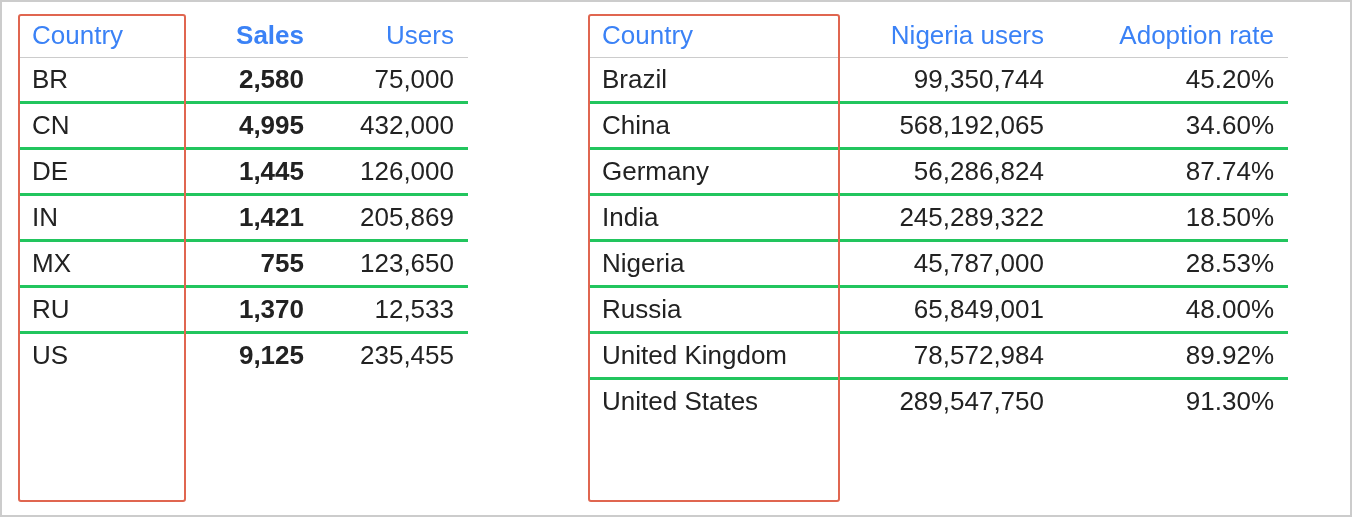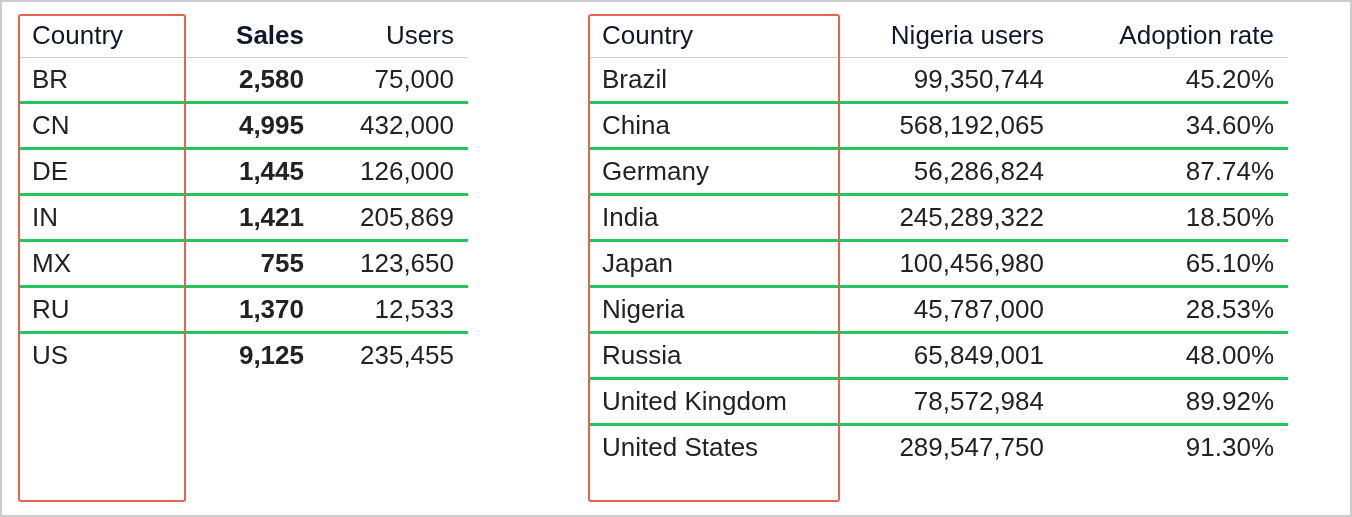--- a/index.html
+++ b/index.html
@@ -20,21 +20,21 @@
     .table-wrap {
       position: relative;
     }
     table {
       border-collapse: collapse;
       font-size: 26px;
       color: #222222;
     }
     thead th {
       font-weight: 400;
-      color: #0f172a;
+      color: #3b82f6;
       text-align: right;
       padding: 6px 14px 6px 14px;
       border-bottom: 1px solid #cccccc;
       white-space: nowrap;
     }
     thead th:first-child {
       text-align: left;
     }
     tbody td {
       padding: 6px 14px;
@@ -143,25 +143,20 @@
         <td>Germany</td>
         <td>56,286,824</td>
         <td>87.74%</td>
       </tr>
       <tr>
         <td>India</td>
         <td>245,289,322</td>
         <td>18.50%</td>
       </tr>
       <tr>
-        <td>Japan</td>
-        <td>100,456,980</td>
-        <td>65.10%</td>
-      </tr>
-      <tr>
         <td>Nigeria</td>
         <td>45,787,000</td>
         <td>28.53%</td>
       </tr>
       <tr>
         <td>Russia</td>
         <td>65,849,001</td>
         <td>48.00%</td>
       </tr>
       <tr>

